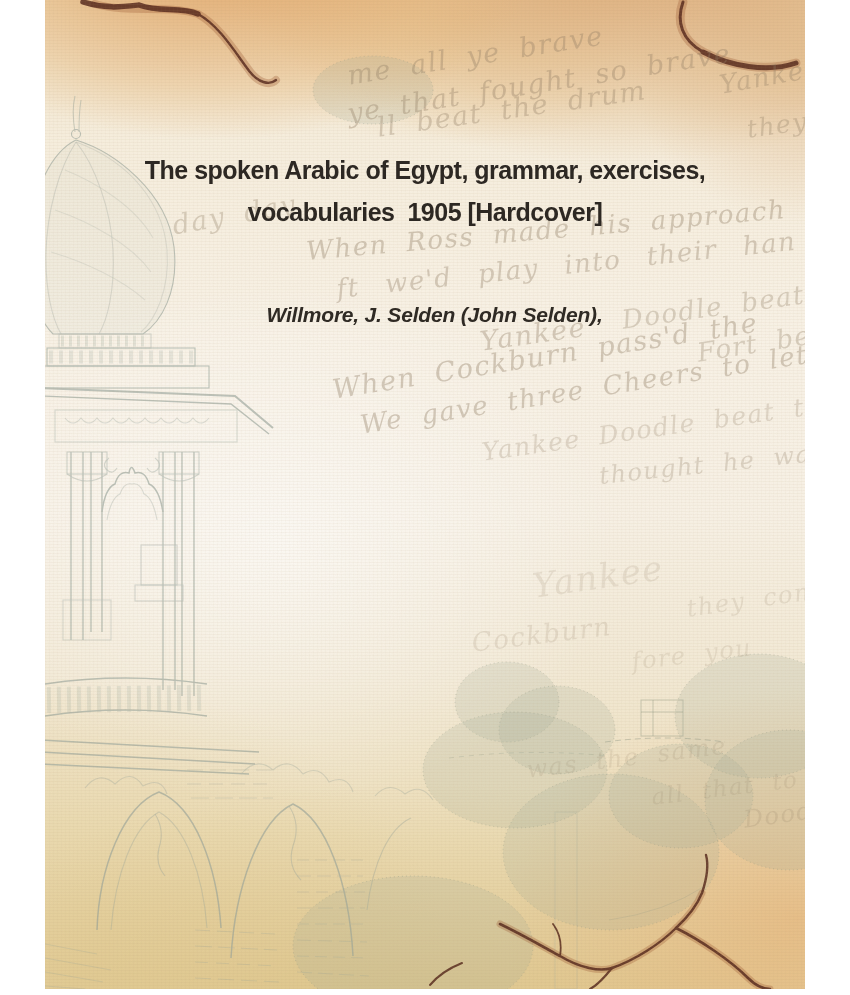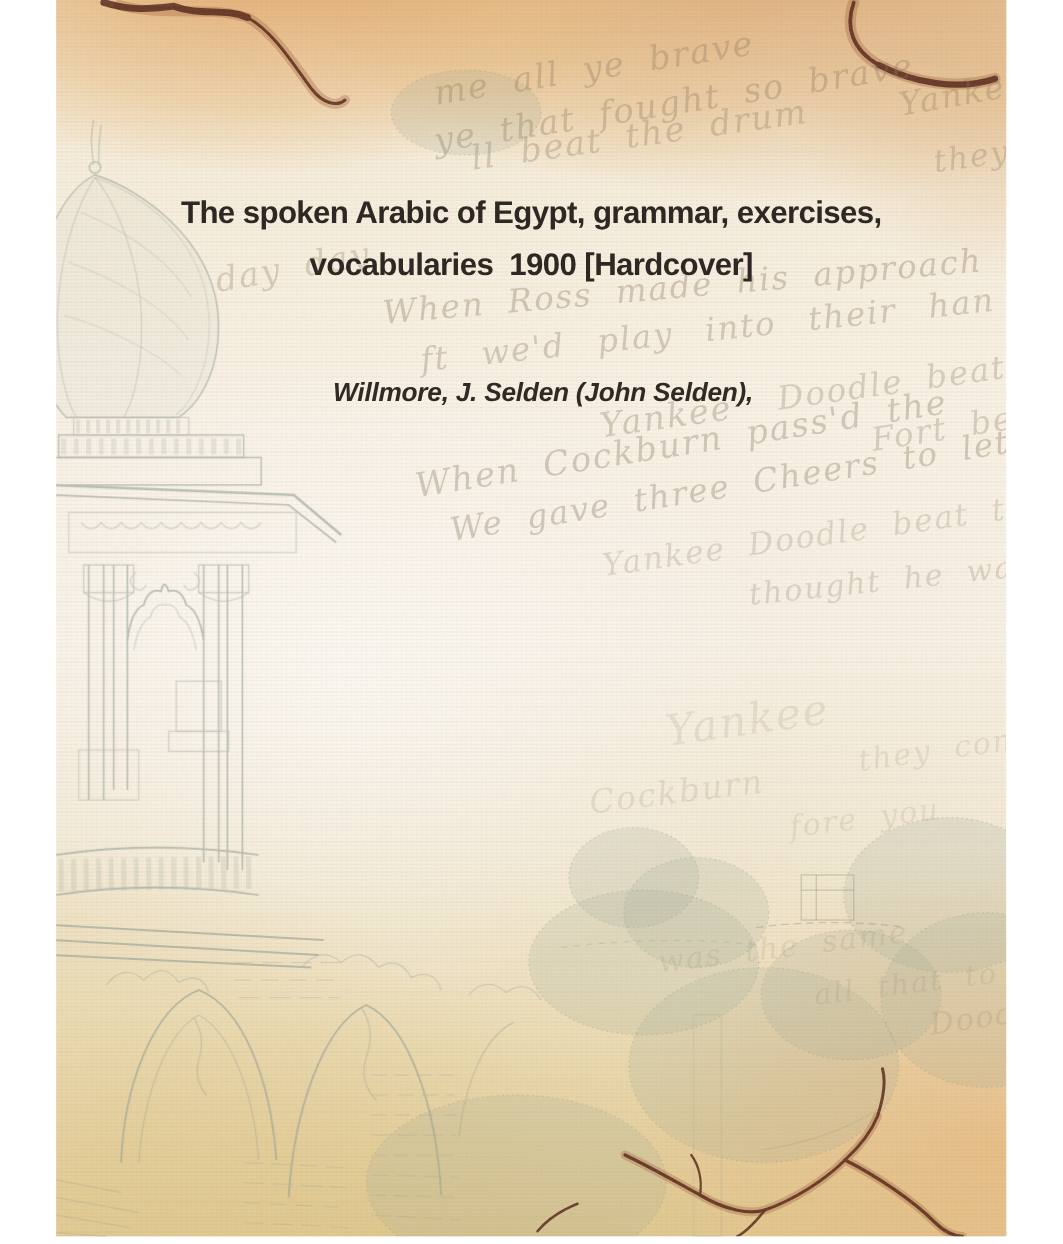--- a/index.html
+++ b/index.html
@@ -212,17 +212,17 @@
   <span class="hw" style="left:485px;top:566px;font-size:34px;opacity:.15;transform:rotate(-8deg)">Yankee</span>
   <span class="hw" style="left:425px;top:628px;font-size:26px;opacity:.17;transform:rotate(-7deg)">Cockburn</span>
   <span class="hw" style="left:640px;top:595px;font-size:24px;opacity:.16;transform:rotate(-8deg)">they come</span>
   <span class="hw" style="left:585px;top:648px;font-size:24px;opacity:.15;transform:rotate(-7deg)">fore you</span>
   <span class="hw" style="left:480px;top:756px;font-size:24px;opacity:.15;transform:rotate(-7deg)">was the same</span>
   <span class="hw" style="left:605px;top:784px;font-size:23px;opacity:.15;transform:rotate(-7deg)">all that to</span>
   <span class="hw" style="left:697px;top:806px;font-size:24px;opacity:.18;transform:rotate(-8deg)">Doodle</span>
 
   <div class="title-block">
     <div class="title-line">The spoken Arabic of Egypt, grammar, exercises,</div>
-    <div class="title-line">vocabularies  1900 [Hardcover]</div>
+    <div class="title-line">vocabularies  1905 [Hardcover]</div>
   </div>
   <div class="author-line">Willmore, J. Selden (John Selden),</div>
 
 </div>
 
 </body></html>

